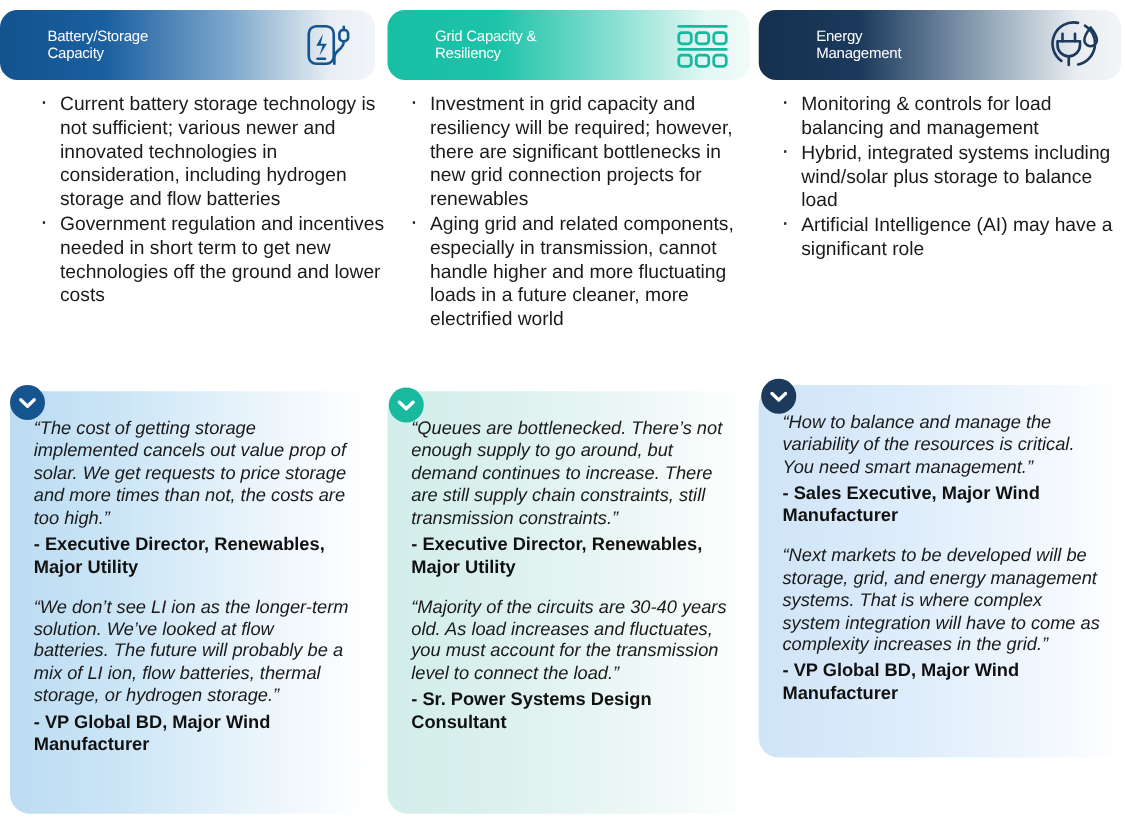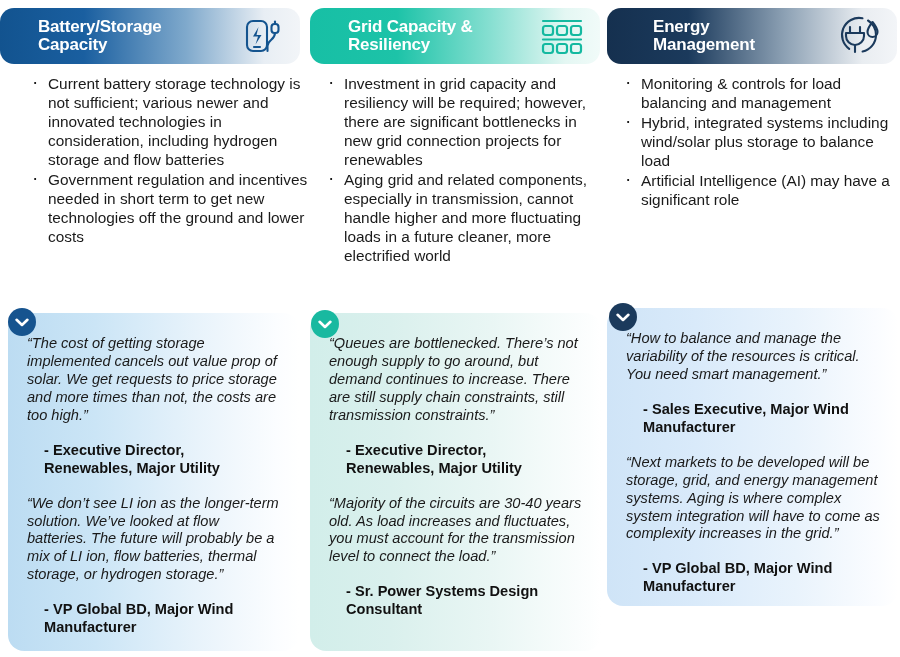--- a/index.html
+++ b/index.html
@@ -49,22 +49,22 @@
     width: 290px;
     background: linear-gradient(to right, #17bfa5 0%, #1dc3a8 30%, #86dfd1 62%, #e4f7f3 88%, #f1fbf9 100%);
   }
   .col-2 .header-pill {
     width: 290px;
     background: linear-gradient(to right, #15304f 0%, #1b3a5c 28%, #8fa3b6 62%, #e9edf1 88%, #f3f5f8 100%);
   }
 
   .header-title {
     color: #ffffff;
-    font-weight: bold;
-    font-size: 17px;
+    font-weight: normal;
+    font-size: 12px;
     line-height: 1.08;
     letter-spacing: -0.2px;
     padding-left: 38px;
     max-width: 200px;
     white-space: pre-line;
     position: relative;
     z-index: 2;
   }
   .col-2 .header-title { padding-left: 46px; }
 
@@ -150,21 +150,21 @@
     font-size: 14.6px;
     line-height: 1.23;
     color: #1a1a1a;
     margin: 0 0 3px 0;
   }
   .quote-attrib {
     font-weight: bold;
     font-size: 14.6px;
     line-height: 1.23;
     color: #111111;
-    margin: 17px;
+    margin: 0;
   }
 </style>
 </head>
 <body>
 
 <div class="board">
 
   <div class="column col-0">
 
     <div class="header-pill">
@@ -258,21 +258,21 @@
       <p class="quote-attrib">- Sr. Power Systems Design Consultant</p>
     </div>
   </div>
 
   <div class="quote-card qc-2">
     <div class="quote-block">
       <p class="quote-text">“How to balance and manage the variability of the resources is critical. You need smart management.”</p>
       <p class="quote-attrib">- Sales Executive, Major Wind Manufacturer</p>
     </div>
     <div class="quote-block">
-      <p class="quote-text">“Next markets to be developed will be storage, grid, and energy management systems. Aging is where complex system integration will have to come as complexity increases in the grid.”</p>
+      <p class="quote-text">“Next markets to be developed will be storage, grid, and energy management systems. That is where complex system integration will have to come as complexity increases in the grid.”</p>
       <p class="quote-attrib">- VP Global BD, Major Wind Manufacturer</p>
     </div>
   </div>
 
   <div class="chevron-badge cb-0">
     <svg width="14" height="9" viewBox="0 0 14 9" fill="none" stroke="#ffffff" stroke-width="2.6" stroke-linecap="round" stroke-linejoin="round">
       <polyline points="1.6,1.8 7,7 12.4,1.8"></polyline>
     </svg>
   </div>
   <div class="chevron-badge cb-1">

